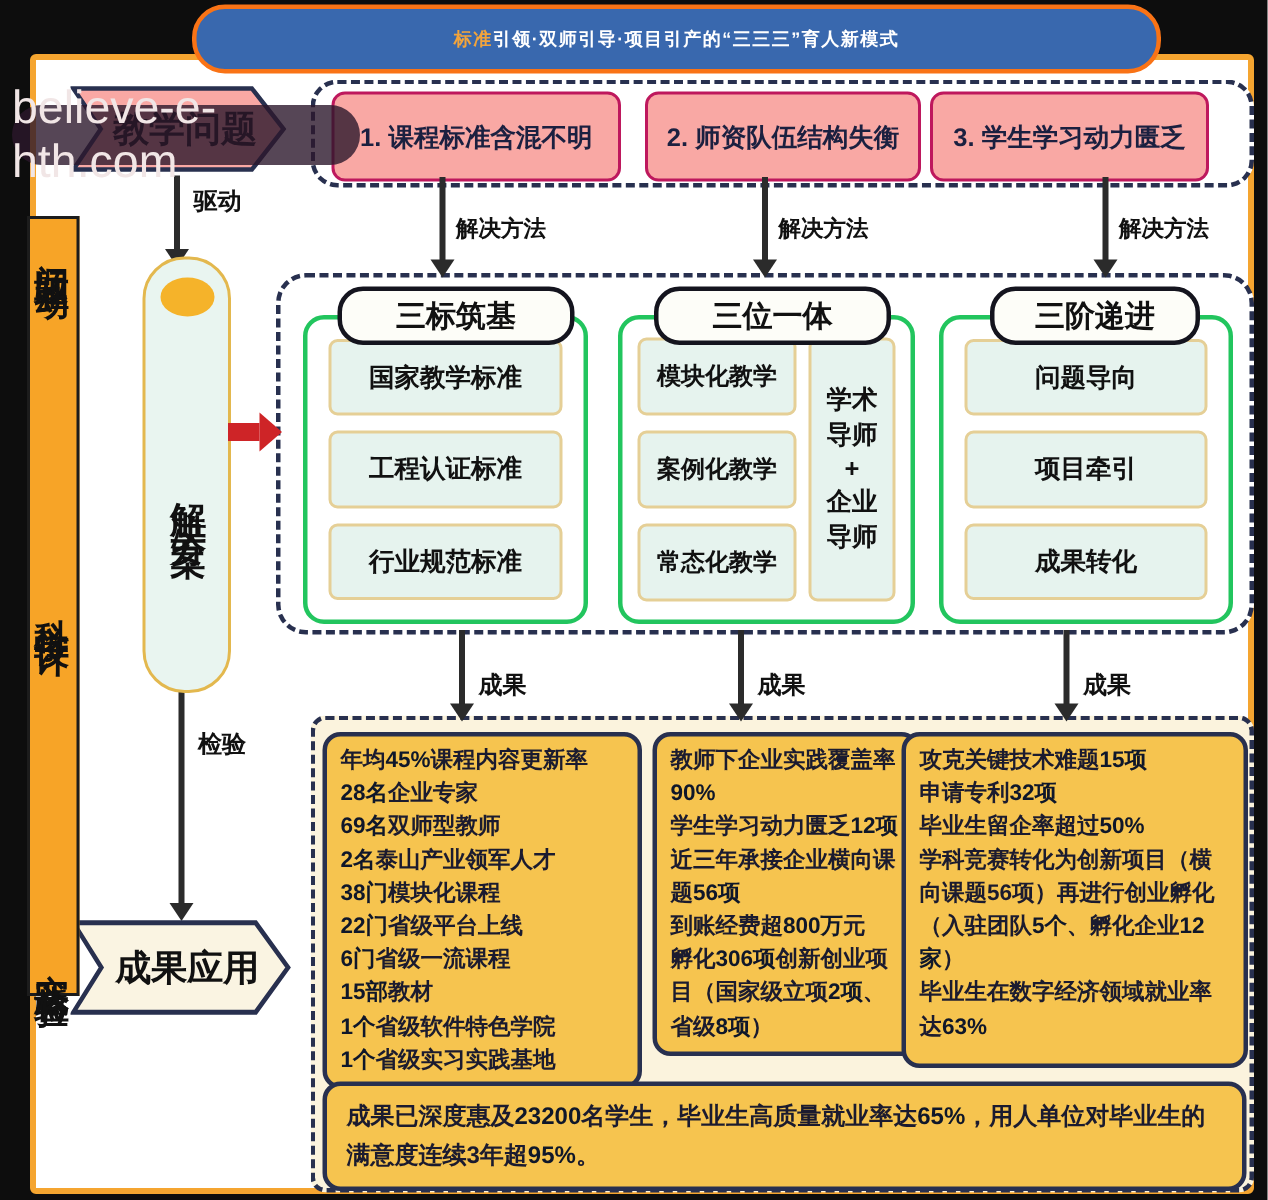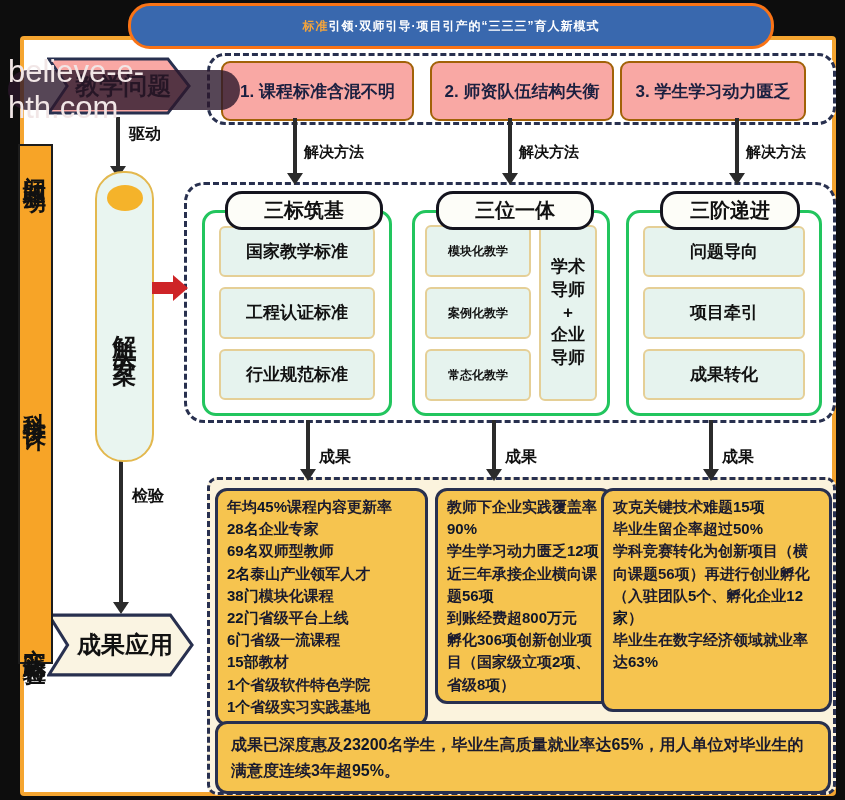--- a/index.html
+++ b/index.html
@@ -50,36 +50,36 @@
   
   .red-arrow{left:152px;top:282px;width:21px;height:12px;background:#ce2427;z-index:4;}
   .red-arrow::after{content:"";position:absolute;left:21px;top:-7px;
     border:13px solid transparent;border-right:0;border-left:15px solid #ce2427;}
   
   .dashed{border:3px dashed #28304f;z-index:1;}
   .problems-box{left:207px;top:53px;width:623px;height:66px;border-radius:18px;background:#fff;}
   .solutions-box{left:184px;top:182px;width:646px;height:235px;border-radius:20px;background:#fff;}
   .results-box{left:207px;top:477px;width:623px;height:312px;border-radius:10px;background:#fbf3dd;}
   
-  .pinkbox{background:#f9a8a4;border:2px solid #a16207;border-radius:9px;
+  .pinkbox{background:#f9a8a4;border:2px solid #be185d;border-radius:9px;
     display:flex;align-items:center;justify-content:center;font-size:17px;
     font-weight:700;color:#1b2040;z-index:2;}
   
   .sol-container{background:#fff;border:3px solid #22c55e;border-radius:14px;
     z-index:1;display:flex;flex-direction:column;gap:10px;padding:13px 14px;
     box-sizing:border-box;}
   .sol-header{background:#fdfdf8;border:3px solid #14141e;border-radius:17px;
     display:flex;align-items:center;justify-content:center;font-size:20px;
     font-weight:700;color:#111;z-index:3;}
   .sol-item{background:#e6f3ee;border:2px solid #e5cf96;border-radius:6px;flex:1;
     display:flex;align-items:center;justify-content:center;font-size:17px;
     font-weight:700;color:#111;}
   .sol-row{display:flex;flex-direction:row;gap:8px;padding:12px 10px;}
   .sol-row .stack{display:flex;flex-direction:column;gap:10px;flex:1;}
-  .sol-row .stack .sol-item{font-size:12px;}
+  .sol-row .stack .sol-item{font-size:16px;}
   .mentor{width:54px;background:#e6f3ee;border:2px solid #e5cf96;border-radius:6px;
     display:flex;align-items:center;justify-content:center;text-align:center;
     white-space:pre-line;font-size:17px;font-weight:700;line-height:1.35;color:#111;}
   
   .ybox{background:#f6c44f;border:3px solid #28304f;border-radius:12px;
     padding:5px 9px;box-sizing:border-box;font-size:15px;font-weight:700;
     line-height:1.48;color:#1b1b2f;z-index:2;}
   .ybox .red{color:#0f172a;}
   .summary{left:215px;top:721px;width:616px;min-height:64px;font-size:16px;
     line-height:1.6;padding:8px 13px;}
@@ -194,20 +194,21 @@
   </div>
 <div class="abs ybox" style="left:435px;top:488px;width:178px;min-height:216px;">
     <div><span>教师下企业实践覆盖率</span><span class="red">90%</span></div>
     <div><span>学生学习动力匮乏</span><span class="red">12项</span></div>
     <div><span>近三年承接企业横向课题</span><span class="red">56项</span></div>
     <div><span>到账经费超</span><span class="red">800万</span><span>元</span></div>
     <div><span>孵化</span><span class="red">306项</span><span>创新创业项目（国家级立项</span><span class="red">2项</span><span>、省级</span><span class="red">8项</span><span>）</span></div>
   </div>
 <div class="abs ybox" style="left:601px;top:488px;width:231px;min-height:224px;">
     <div><span>攻克关键技术难题</span><span class="red">15项</span></div>
+    <div><span>申请专利</span><span class="red">32项</span></div>
     <div><span>毕业生留企率超过</span><span class="red">50%</span></div>
     <div><span>学科竞赛转化为创新项目（横向课题56项）再进行创业孵化（入驻团队</span><span class="red">5个</span><span>、孵化企业</span><span class="red">12家</span><span>）</span></div>
     <div><span>毕业生在数字经济领域就业率达</span><span class="red">63%</span></div>
   </div>
 
 <div class="abs ybox summary">
     <div><span>成果已深度惠及</span><span class="red">23200</span><span>名学生，毕业生高质量就业率达</span><span class="red">65%</span><span>，用人单位对毕业生的满意度连续3年超</span><span class="red">95%</span><span>。</span></div>
   </div>
 
 </body></html>

